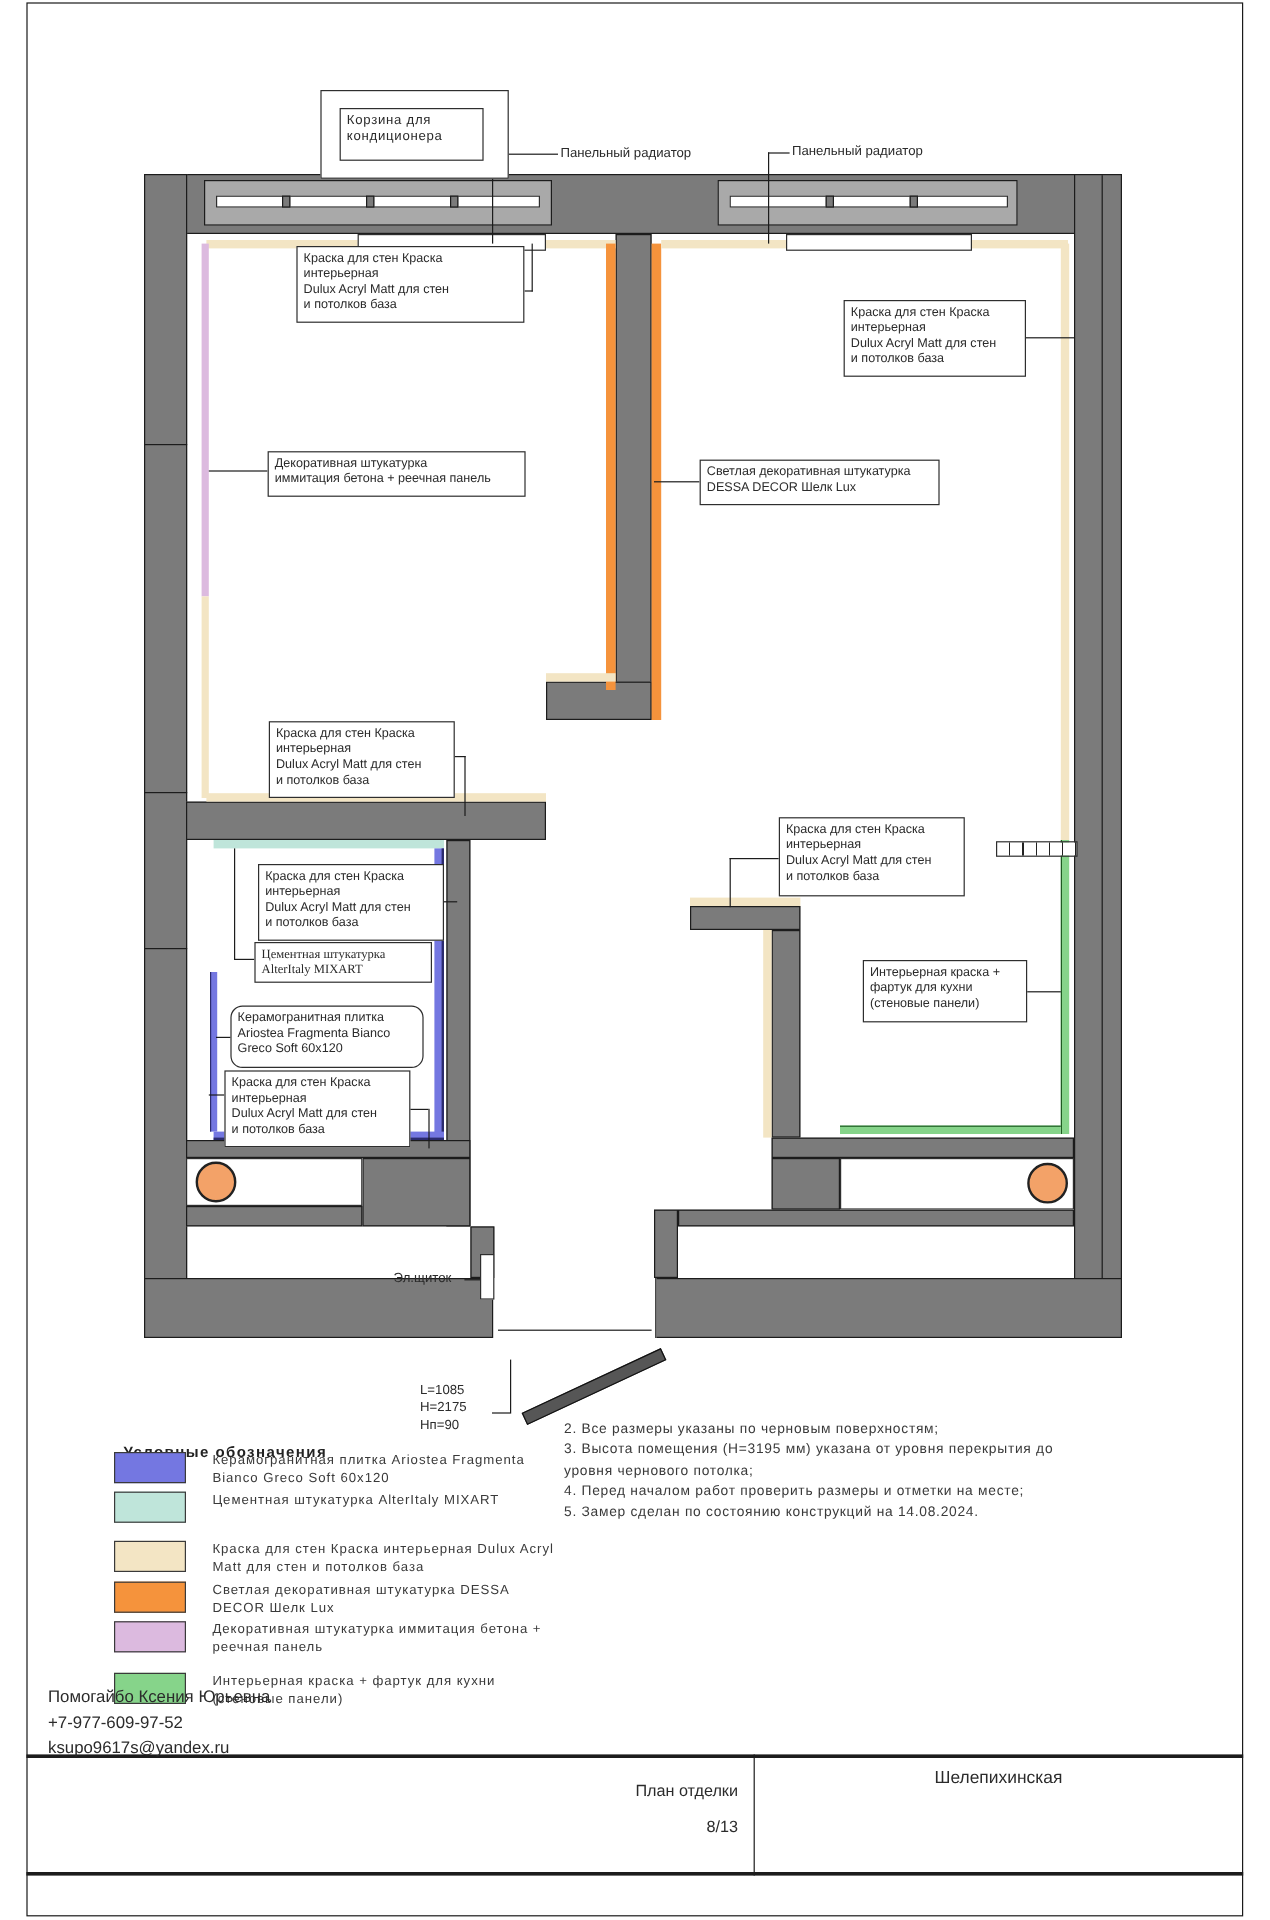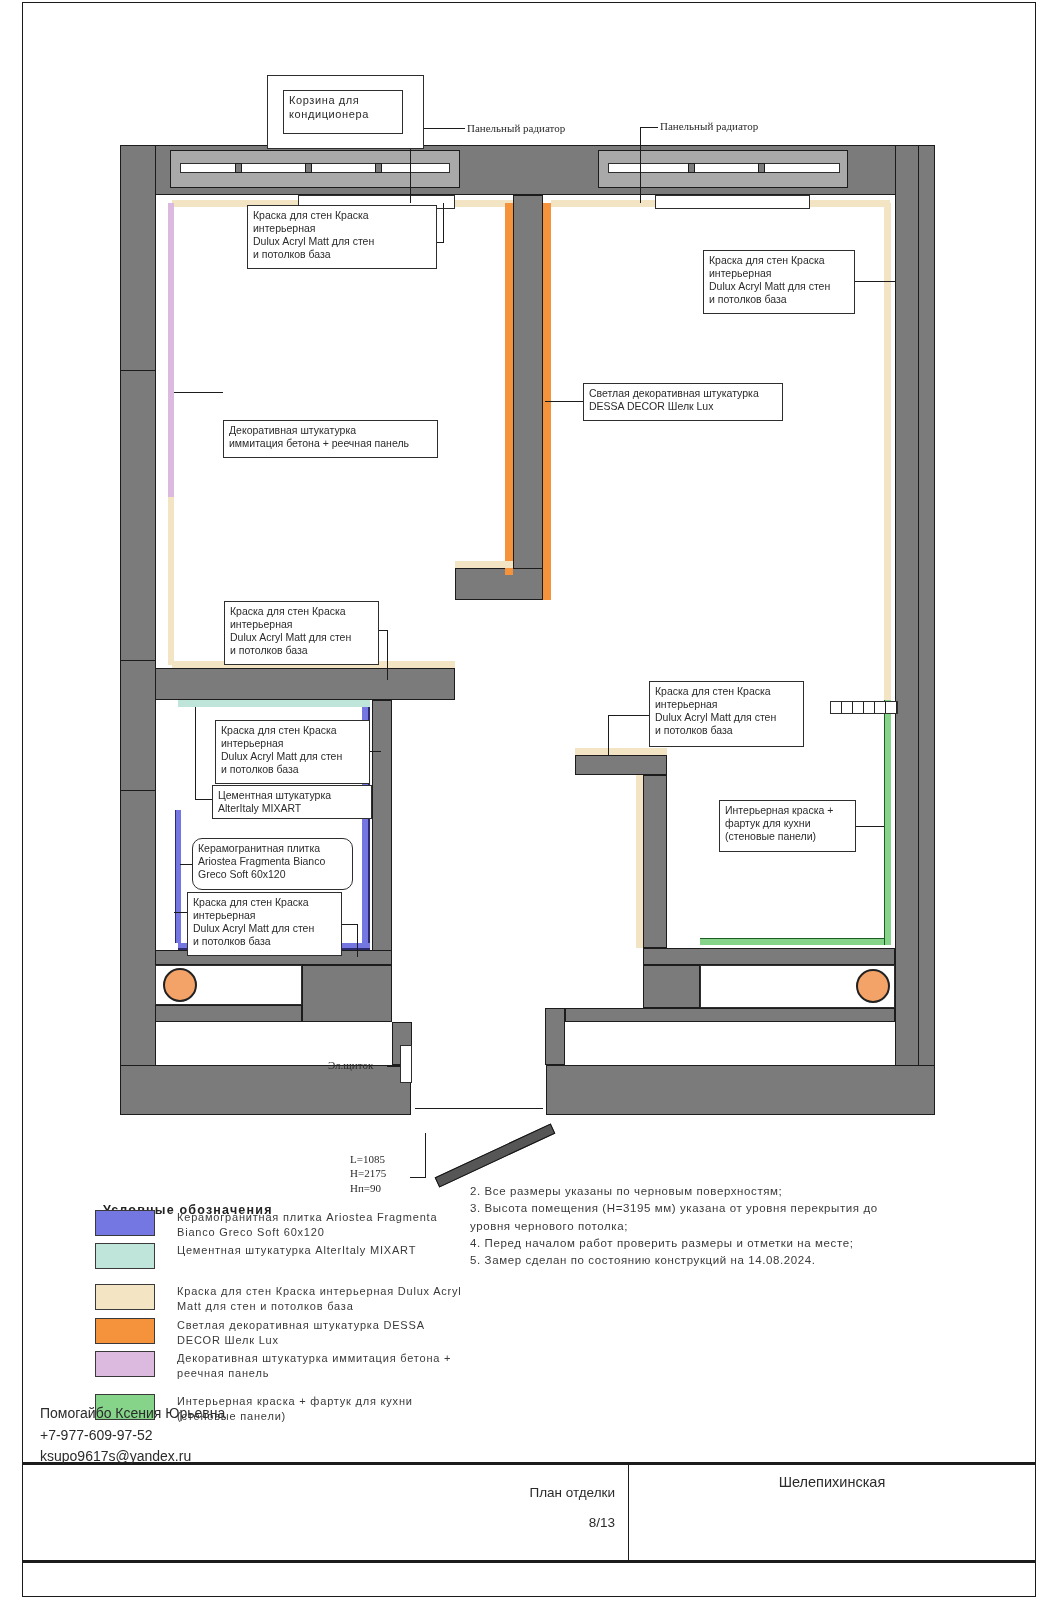--- a/index.html
+++ b/index.html
@@ -5,21 +5,21 @@
   html,body{margin:0;padding:0;background:#fff;}
   #page{position:relative;width:1058px;height:1600px;background:#fff;
         font-family:"Liberation Sans","DejaVu Sans",sans-serif;color:#2b2b2b;overflow:hidden;}
   .abs{position:absolute;box-sizing:border-box;}
   .w{position:absolute;box-sizing:border-box;background:var(--wallDark);border:1px solid var(--line);}
   .wl{background:var(--wallLight);}
   .s{position:absolute;box-sizing:border-box;}
   .ln{position:absolute;background:var(--line);}
   .callout{position:absolute;box-sizing:border-box;background:#fff;border:1px solid #2e2e2e;
            padding:3px 5px;font-size:10.5px;line-height:1.24;white-space:pre-line;color:#2b2b2b;z-index:30;}
-  .lbl{position:absolute;font-size:11px;color:#2b2b2b;white-space:pre-line;line-height:1.3;z-index:30;font-family:Liberation Serif, serif;}
+  .lbl{position:absolute;font-size:11px;color:#2b2b2b;white-space:pre-line;line-height:1.3;z-index:30;}
   .whitebox{position:absolute;box-sizing:border-box;background:#fff;border:1px solid #2e2e2e;z-index:12;}
   .circle{position:absolute;width:34px;height:34px;border-radius:50%;background:var(--pipeOrange);
           border:2px solid #222;box-sizing:border-box;z-index:15;}
   .legend-title{position:absolute;font-size:12.5px;font-weight:bold;letter-spacing:1.2px;color:#222;margin-top:20px;}
   .legend-item{position:absolute;display:flex;align-items:flex-start;width:370px;}
   .legend-swatch{width:60px;height:26px;border:1.5px solid #3a3a3a;box-sizing:border-box;flex:none;}
   .legend-label{margin-left:22px;font-size:11px;letter-spacing:.8px;line-height:1.4;color:#3a3a3a;width:285px;}
   .notes{position:absolute;left:470px;top:1183px;width:424px;font-size:11.5px;letter-spacing:.6px;line-height:1.5;color:#3a3a3a;}
   .notes .nt{font-weight:bold;font-size:12px;letter-spacing:1px;margin-bottom:2px;color:#222;}
   .tb-text{font-size:14px;line-height:1.55;}
@@ -131,33 +131,33 @@
   <div class="lbl" style="left:467px;top:121px;">Панельный радиатор</div>
   <div class="lbl" style="left:660px;top:119px;">Панельный радиатор</div>
   <div class="callout" style="left:247px;top:205px;width:190px;height:64px;">Краска для стен Краска
 интерьерная
 Dulux Acryl Matt для стен
 и потолков база</div>
   <div class="callout" style="left:703px;top:250px;width:152px;height:64px;">Краска для стен Краска
 интерьерная
 Dulux Acryl Matt для стен
 и потолков база</div>
-  <div class="callout" style="left:223px;top:376px;width:215px;height:38px;margin-top:44px;">Декоративная штукатурка
+  <div class="callout" style="left:223px;top:376px;width:215px;height:38px;">Декоративная штукатурка
 иммитация бетона + реечная панель</div>
   <div class="callout" style="left:583px;top:383px;width:200px;height:38px;">Светлая декоративная штукатурка
  DESSA DECOR Шелк Lux</div>
   <div class="callout" style="left:224px;top:601px;width:155px;height:64px;">Краска для стен Краска
 интерьерная
 Dulux Acryl Matt для стен
 и потолков база</div>
   <div class="callout" style="left:215px;top:720px;width:155px;height:64px;">Краска для стен Краска
 интерьерная
 Dulux Acryl Matt для стен
 и потолков база</div>
-  <div class="callout" style="left:212px;top:785px;width:160px;height:34px;">Цементная штукатурка
+  <div class="callout" style="left:212px;top:785px;width:148px;height:34px;font-family:Liberation Serif, serif;">Цементная штукатурка
 AlterItaly MIXART</div>
   <div class="callout" style="left:192px;top:838px;width:161px;height:52px;border-radius:10px;">Керамогранитная плитка
  Ariostea Fragmenta Bianco
 Greco Soft 60x120</div>
   <div class="callout" style="left:187px;top:892px;width:155px;height:64px;">Краска для стен Краска
 интерьерная
 Dulux Acryl Matt для стен
 и потолков база</div>
   <div class="callout" style="left:649px;top:681px;width:155px;height:66px;">Краска для стен Краска
 интерьерная

